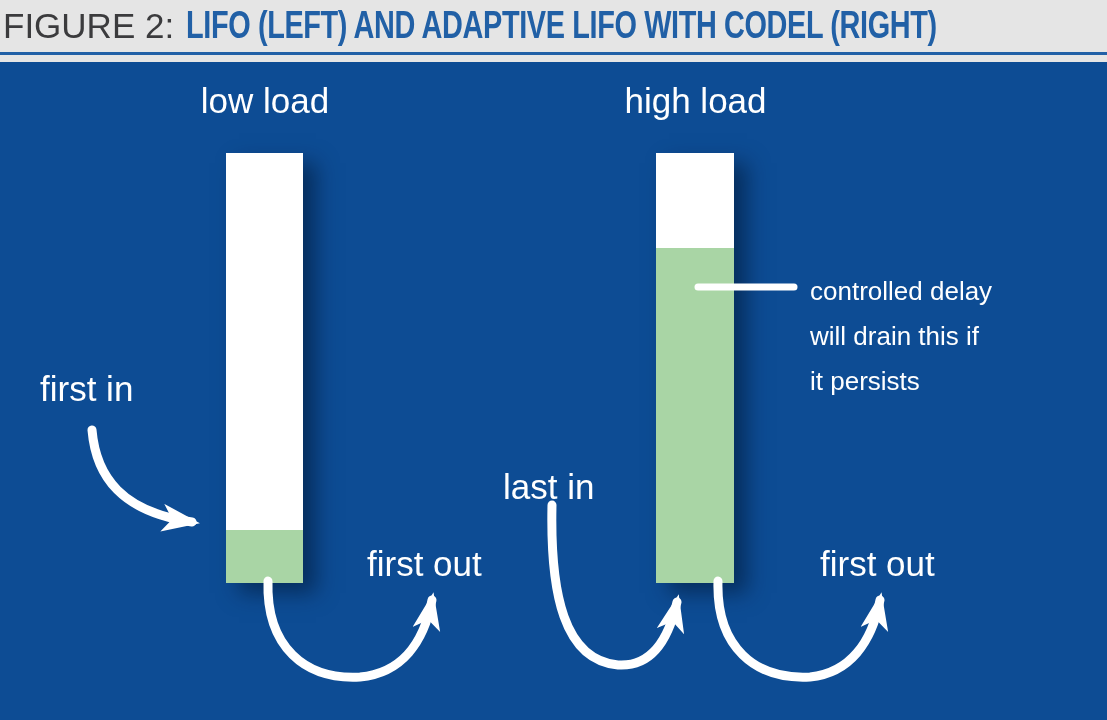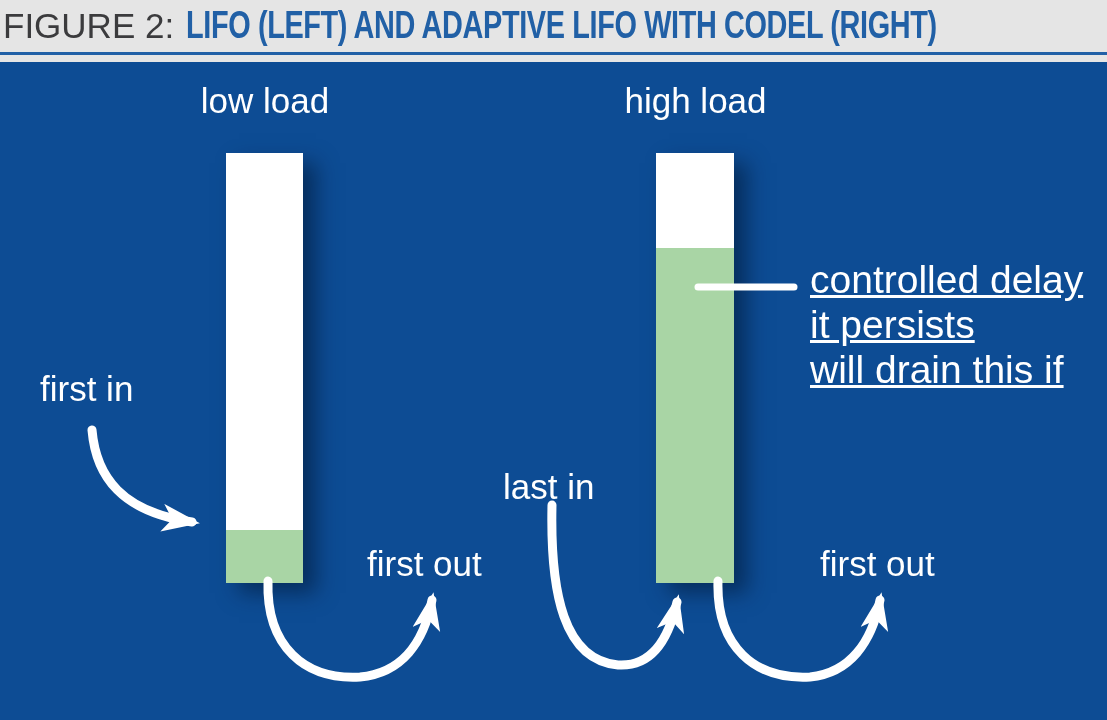--- a/index.html
+++ b/index.html
@@ -91,26 +91,25 @@
   }
   .lbl-low-load   { left: 195px; top: 20px; width: 140px; text-align: center; }
   .lbl-high-load  { left: 618px; top: 20px; width: 155px; text-align: center; }
   .lbl-first-in   { left: 40px;  top: 308px; }
   .lbl-last-in    { left: 503px; top: 406px; text-align: right; }
   .lbl-first-out-left  { left: 367px; top: 483px; }
   .lbl-first-out-right { left: 820px; top: 483px; }
   .callout-text {
     position: absolute;
     left: 810px;
-    top: 195px;
+    top: 207px;
     color: #ffffff;
-    font-size: 39px;
+    font-size: 26px;
     line-height: 45px;
     white-space: nowrap;
-    text-decoration: underline;
   }
   .callout-text span { display: block; }
   
   .arrows {
     position: absolute;
     top: 0; left: 0;
     width: 1107px;
     height: 658px;
     pointer-events: none;
   }
@@ -153,22 +152,22 @@
       <div class="fill-seg" style="height: 78%;"></div>
     </div>
 
     <div class="lbl lbl-first-in">first in</div>
     <div class="lbl lbl-last-in">last in</div>
     <div class="lbl lbl-first-out-left">first out</div>
     <div class="lbl lbl-first-out-right">first out</div>
 
     <div class="callout-text">
       <span>controlled delay</span>
+      <span>will drain this if</span>
       <span>it persists</span>
-      <span>will drain this if</span>
     </div>
 
     <svg class="arrows" viewBox="0 0 1107 658">
       <defs>
         <marker id="arrowhead" markerUnits="userSpaceOnUse" markerWidth="40" markerHeight="32" refX="30" refY="14" orient="auto">
           <path d="M 0 0 L 38 14 L 0 28 L 10 14 Z" fill="#ffffff"></path>
         </marker>
       </defs>
 
       <path class="arrow-path" d="M 92 368 C 96 415, 122 450, 192 460" marker-end="url(#arrowhead)"></path>

